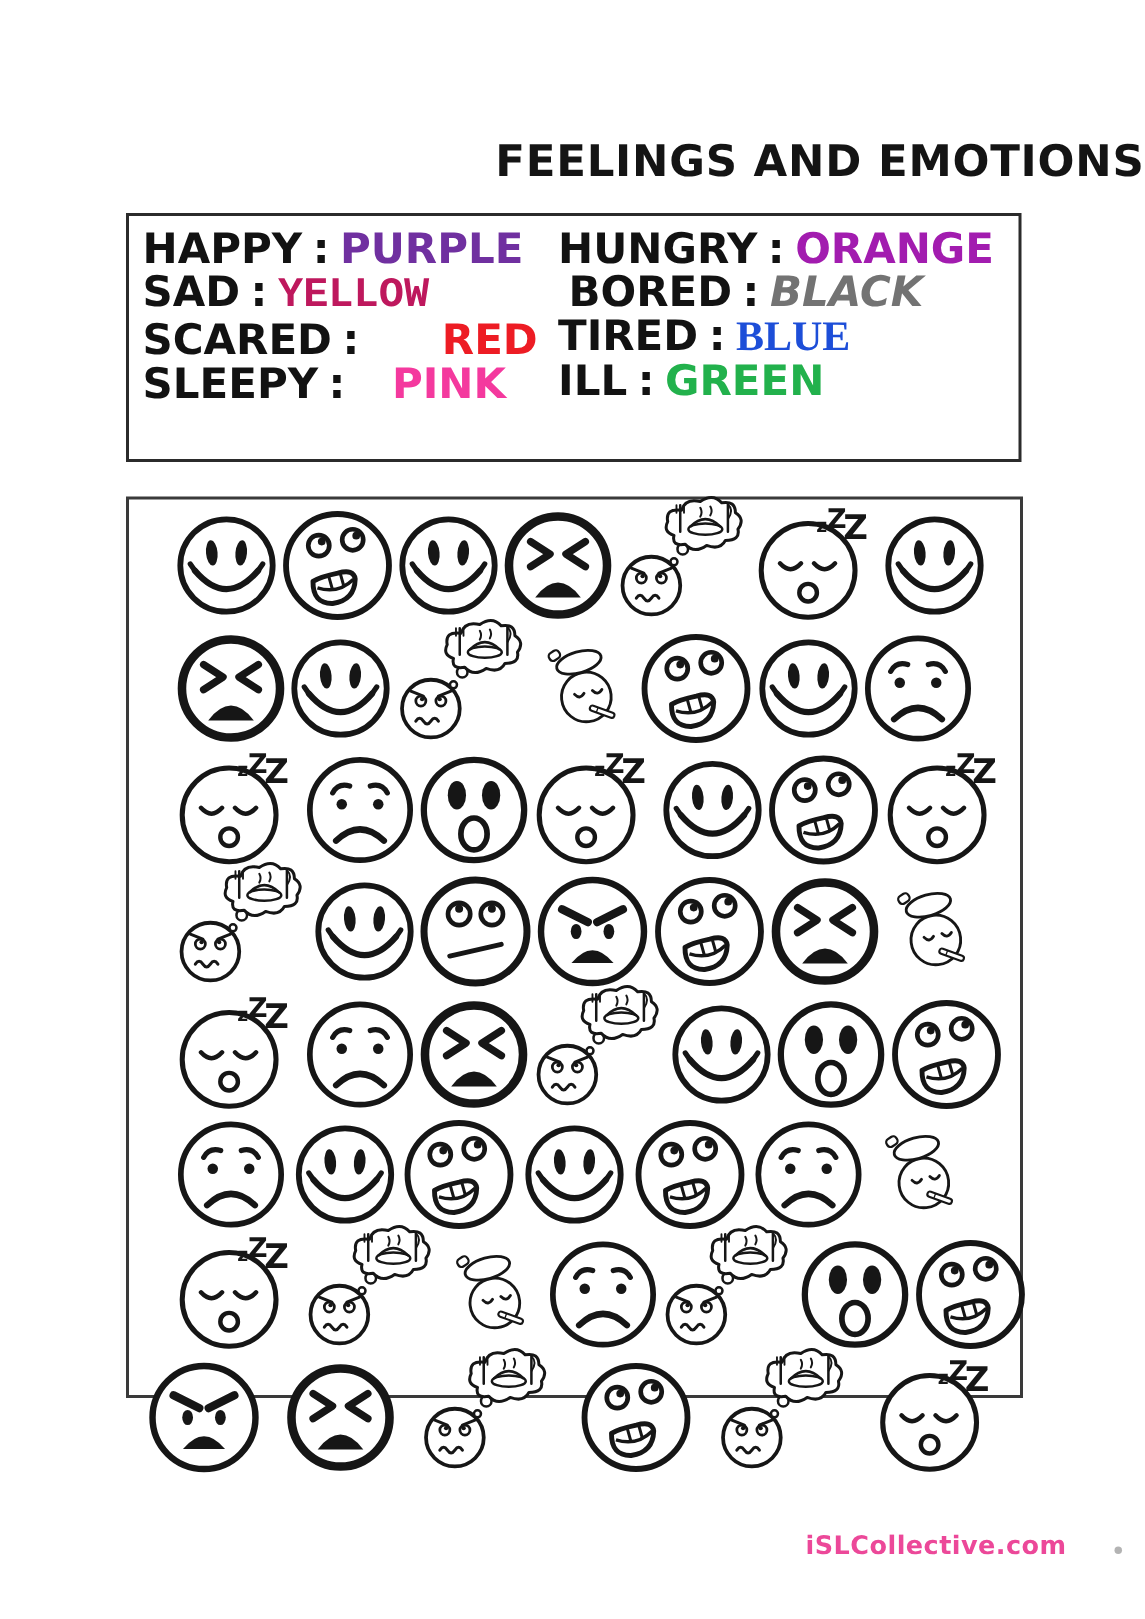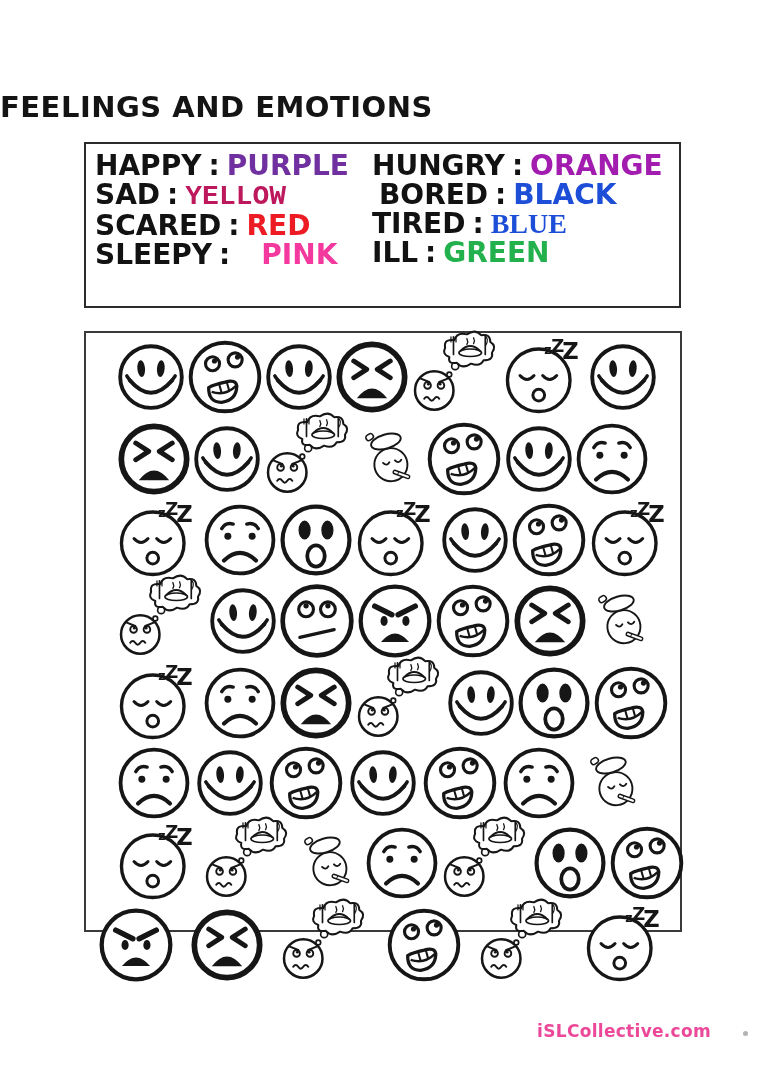--- a/index.html
+++ b/index.html
@@ -1,18 +1,18 @@
 <!DOCTYPE html>
 <html><head>
 <meta charset="utf-8">
 <style>
   html,body{margin:0;padding:0;background:#fff;}
   .page{position:relative;width:763px;height:1079px;background:#ffffff;overflow:hidden;
         font-family:"DejaVu Sans","Liberation Sans",sans-serif;}
-  .title{position:absolute;top:90px;left:0;width:100%;text-align:left;margin:0;
+  .title{position:absolute;top:90px;left:0;width:100%;text-align:right;margin:0;
          font-size:29px;font-weight:bold;letter-spacing:.5px;color:#141414;}
   .legend-box{position:absolute;left:84px;top:142px;width:597px;height:166px;
               border:2px solid #2b2b2b;box-sizing:border-box;display:flex;
               padding:7px 0 0 9px;background:#fff;}
   .legend-col{display:flex;flex-direction:column;}
   .legend-col.left{width:277px;}
   .legend-item{font-size:28px;font-weight:bold;line-height:29px;color:#121212;white-space:nowrap;}
   .legend-item.indent{padding-left:7px;}
   .lg-sep{margin:0 7px;}
   .grid-box{position:absolute;left:84px;top:331px;width:598px;height:601px;
@@ -33,26 +33,26 @@
 <body>
 
 <div class="page">
 
   <h1 class="title">FEELINGS AND EMOTIONS</h1>
 
   <div class="legend-box">
     <div class="legend-col left">
       <div class="legend-item"><span>HAPPY</span><span class="lg-sep">:</span><span style="color: rgb(112, 48, 160);">PURPLE</span></div>
       <div class="legend-item"><span>SAD</span><span class="lg-sep">:</span><span style="color: #be185d; font-family: Liberation Mono, monospace;">YELLOW</span></div>
-      <div class="legend-item"><span>SCARED</span><span class="lg-sep">:</span><span style="color: rgb(237, 28, 36);">RED</span></div>
+      <div class="legend-item"><span>SCARED</span><span class="lg-sep">:</span><span style="color: rgb(237, 28, 36); margin-left: 48px;">RED</span></div>
       <div class="legend-item"><span>SLEEPY</span><span class="lg-sep">:</span><span style="color: rgb(244, 57, 158); margin-left: 24px;">PINK</span></div>
     </div>
     <div class="legend-col right">
       <div class="legend-item"><span>HUNGRY</span><span class="lg-sep">:</span><span style="color: #a21caf;">ORANGE</span></div>
-      <div class="legend-item indent"><span>BORED</span><span class="lg-sep">:</span><span style="color: #1d4ed8;">BLACK</span></div>
+      <div class="legend-item indent"><span>BORED</span><span class="lg-sep">:</span><span style="color: #737373; font-style: italic;">BLACK</span></div>
       <div class="legend-item"><span>TIRED</span><span class="lg-sep">:</span><span style="color: #1d4ed8; font-family: Liberation Serif, serif;">BLUE</span></div>
       <div class="legend-item"><span>ILL</span><span class="lg-sep">:</span><span style="color: rgb(34, 177, 76);">GREEN</span></div>
     </div>
   </div>
 
   <div class="grid-box">
       <div class="face-row">
         <div class="face happy">
           <svg viewBox="0 0 100 100" width="70" height="70" xmlns="http://www.w3.org/2000/svg">
             <circle cx="50" cy="50" r="44" fill="#fff" stroke="#161616" stroke-width="5.5"></circle>

